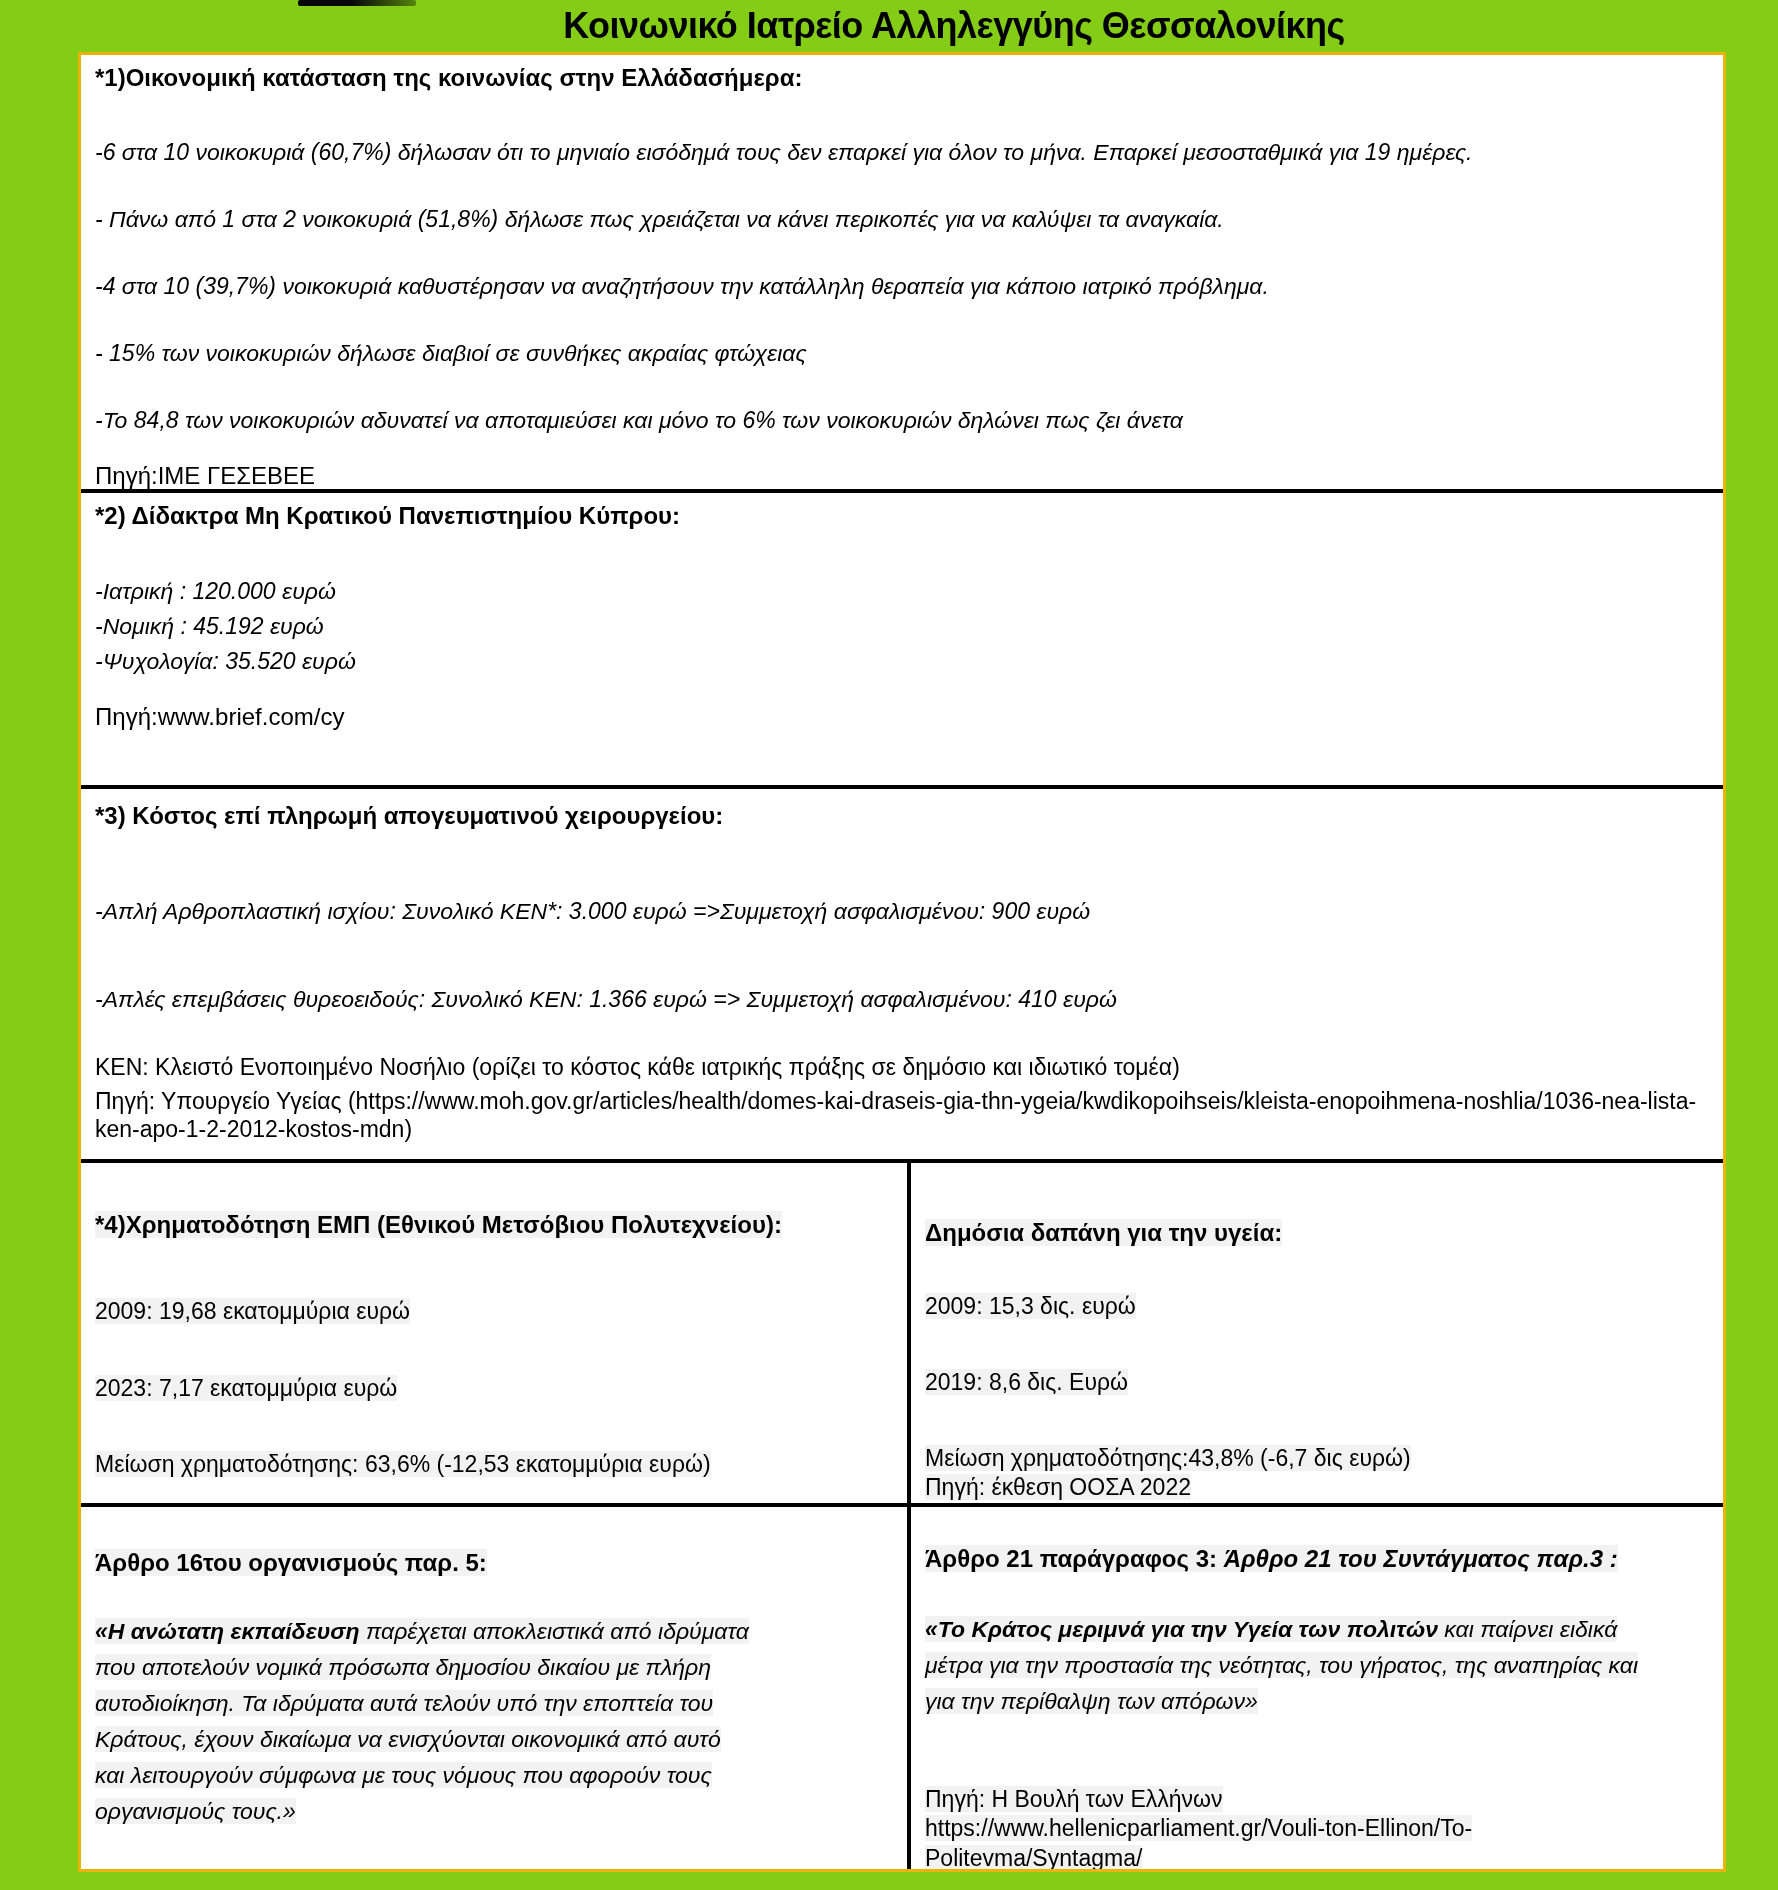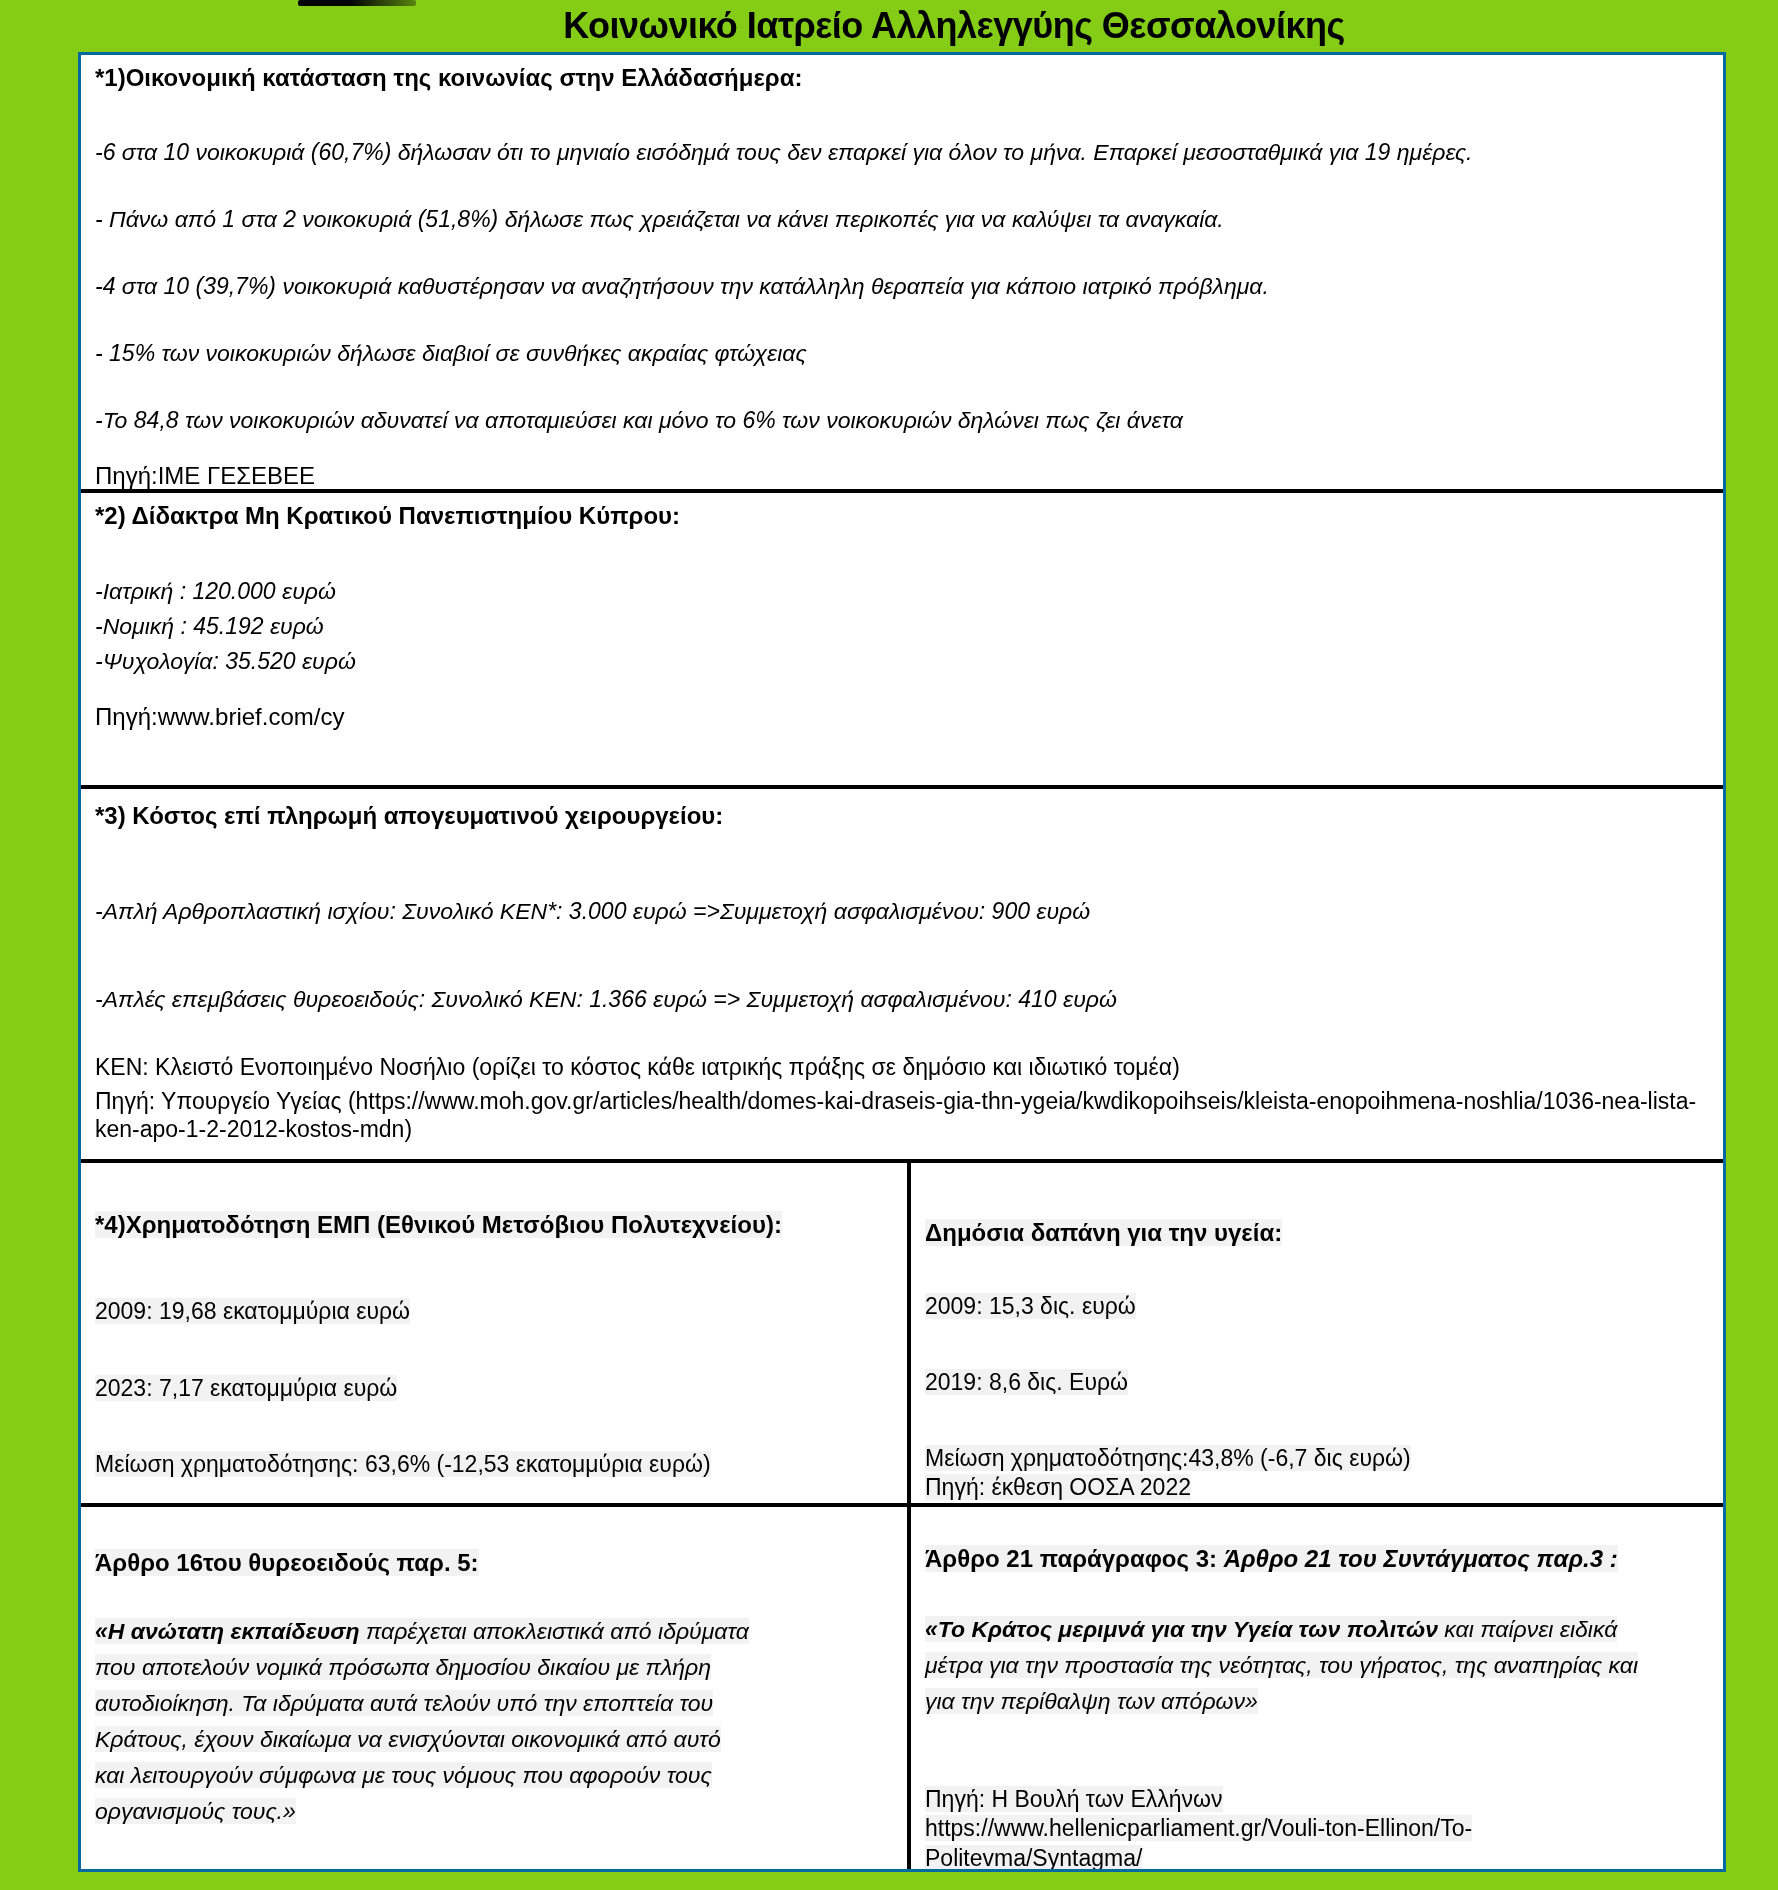--- a/index.html
+++ b/index.html
@@ -19,21 +19,21 @@
   }
   .title {
     position:absolute; left:78px; top:4px; width:1648px;
     margin:0; padding-left:104px; box-sizing:border-box;
     text-align:center;
     font-size:36px; font-weight:700; letter-spacing:-0.5px;
     line-height:44px;
   }
   .grid {
     position:absolute; left:78px; top:52px; width:1648px;
-    border:3px solid #0369a1; box-sizing:border-box;
+    border:3px solid #eab308; box-sizing:border-box;
     background:#fff;
   }
   .row { box-sizing:border-box; overflow:hidden; padding:0 14px; }
   .row + .row { border-top:4px solid #000; }
   .r1 { height:434px; padding-top:8px; }
   .r2 { height:296px; padding-top:8px; }
   .r3 { height:374px; padding-top:12px; }
   .r4 { height:344px; padding:0; }
   .r5 { height:366px; padding:0; }
   .cols { display:flex; }
@@ -116,21 +116,21 @@
         <p class="hdr2"><span class="hl">Δημόσια δαπάνη για την υγεία:</span></p>
         <p class="val mt42"><span class="hl">2009: 15,3 δις. ευρώ</span></p>
         <p class="val mt46"><span class="hl">2019: 8,6 δις. Ευρώ</span></p>
         <p class="val mt46"><span class="hl">Μείωση χρηματοδότησης:43,8% (-6,7 δις ευρώ)</span></p>
         <p class="src2"><span class="hl">Πηγή: έκθεση ΟΟΣΑ 2022</span></p>
       </div>
     </div>
 
     <div class="row cols r5">
       <div class="cell left">
-        <p class="hdr2"><span class="hl">Άρθρο 16του θυρεοειδούς παρ. 5:</span></p>
+        <p class="hdr2"><span class="hl">Άρθρο 16του οργανισμούς παρ. 5:</span></p>
         <p class="quote q-narrow mt34"><span class="lead hl">«Η ανώτατη εκπαίδευση</span><span class="hl"> παρέχεται αποκλειστικά από ιδρύματα που αποτελούν νομικά πρόσωπα δημοσίου δικαίου με πλήρη αυτοδιοίκηση. Τα ιδρύματα αυτά τελούν υπό την εποπτεία του Κράτους, έχουν δικαίωμα να ενισχύονται οικονομικά από αυτό και λειτουργούν σύμφωνα με τους νόμους που αφορούν τους οργανισμούς τους.»</span></p>
       </div>
       <div class="cell right">
         <p class="hdr2"><span class="hl">Άρθρο 21 παράγραφος 3: </span><span class="hl hdr-it">Άρθρο 21 του Συντάγματος παρ.3 :</span></p>
         <p class="quote q-wide mt36"><span class="lead hl">«Το Κράτος μεριμνά για την Υγεία των πολιτών</span><span class="hl"> και παίρνει ειδικά μέτρα για την προστασία της νεότητας, του γήρατος, της αναπηρίας και για την περίθαλψη των απόρων»</span></p>
         <p class="src2 mt66"><span class="hl">Πηγή: Η Βουλή των Ελλήνων</span></p>
         <p class="url"><span class="hl">https://www.hellenicparliament.gr/Vouli-ton-Ellinon/To-Politevma/Syntagma/</span></p>
       </div>
     </div>
 

